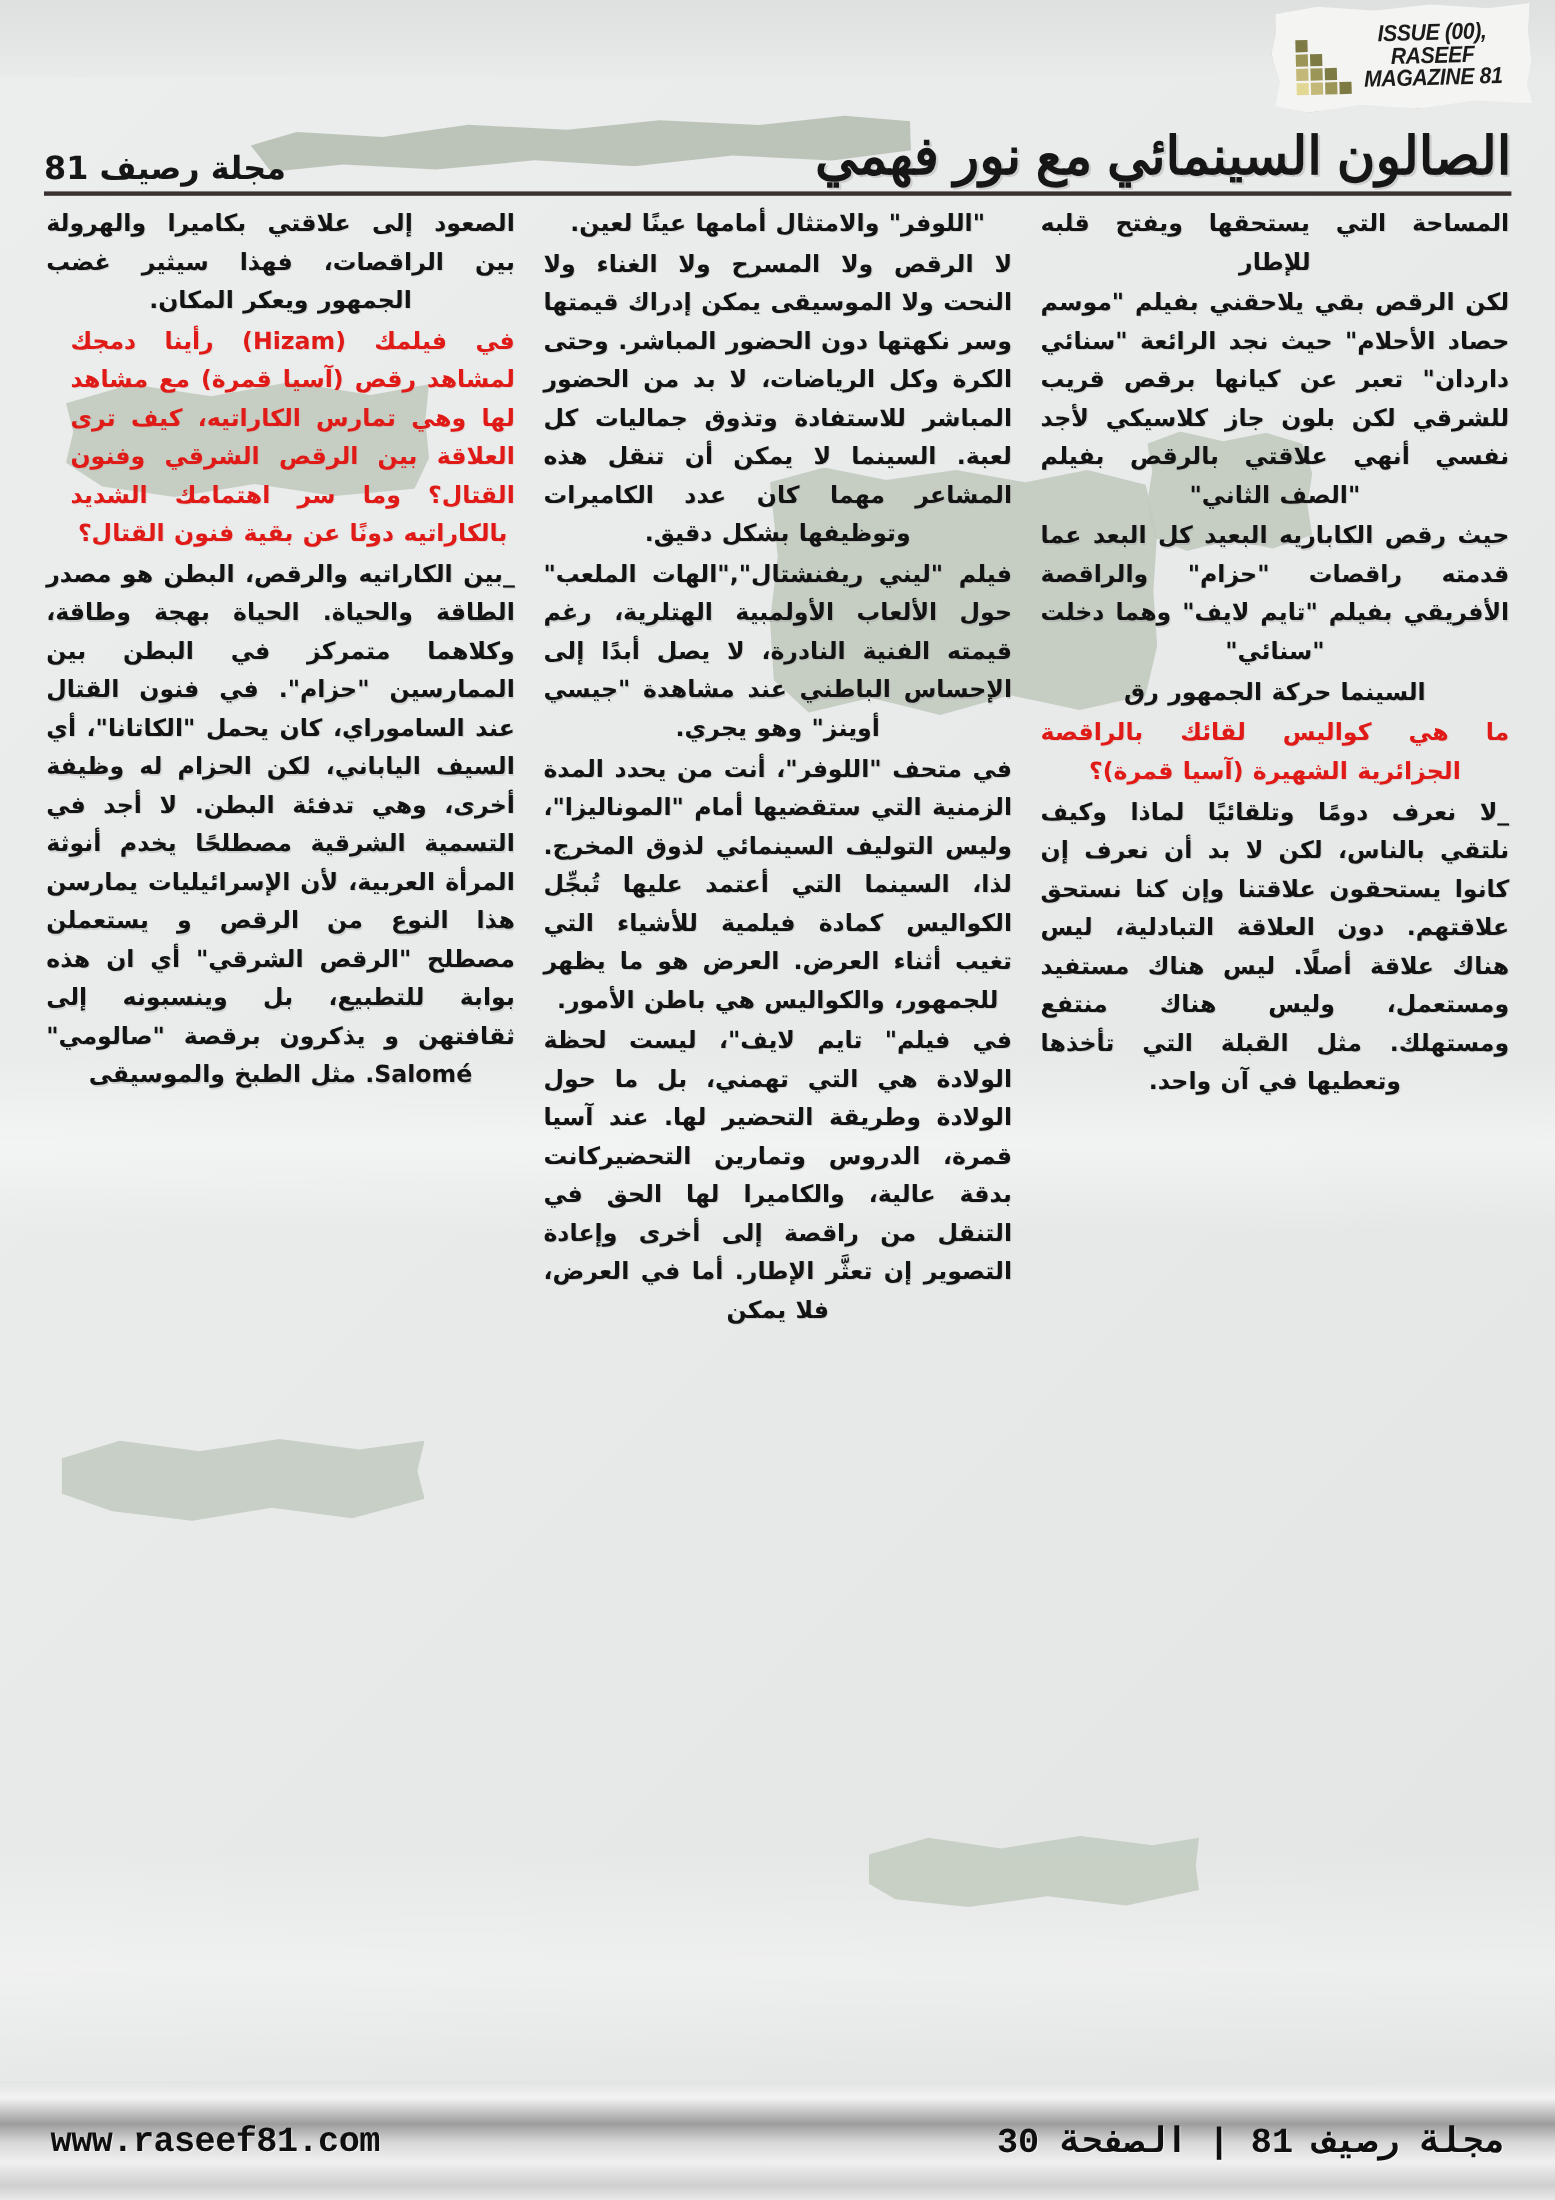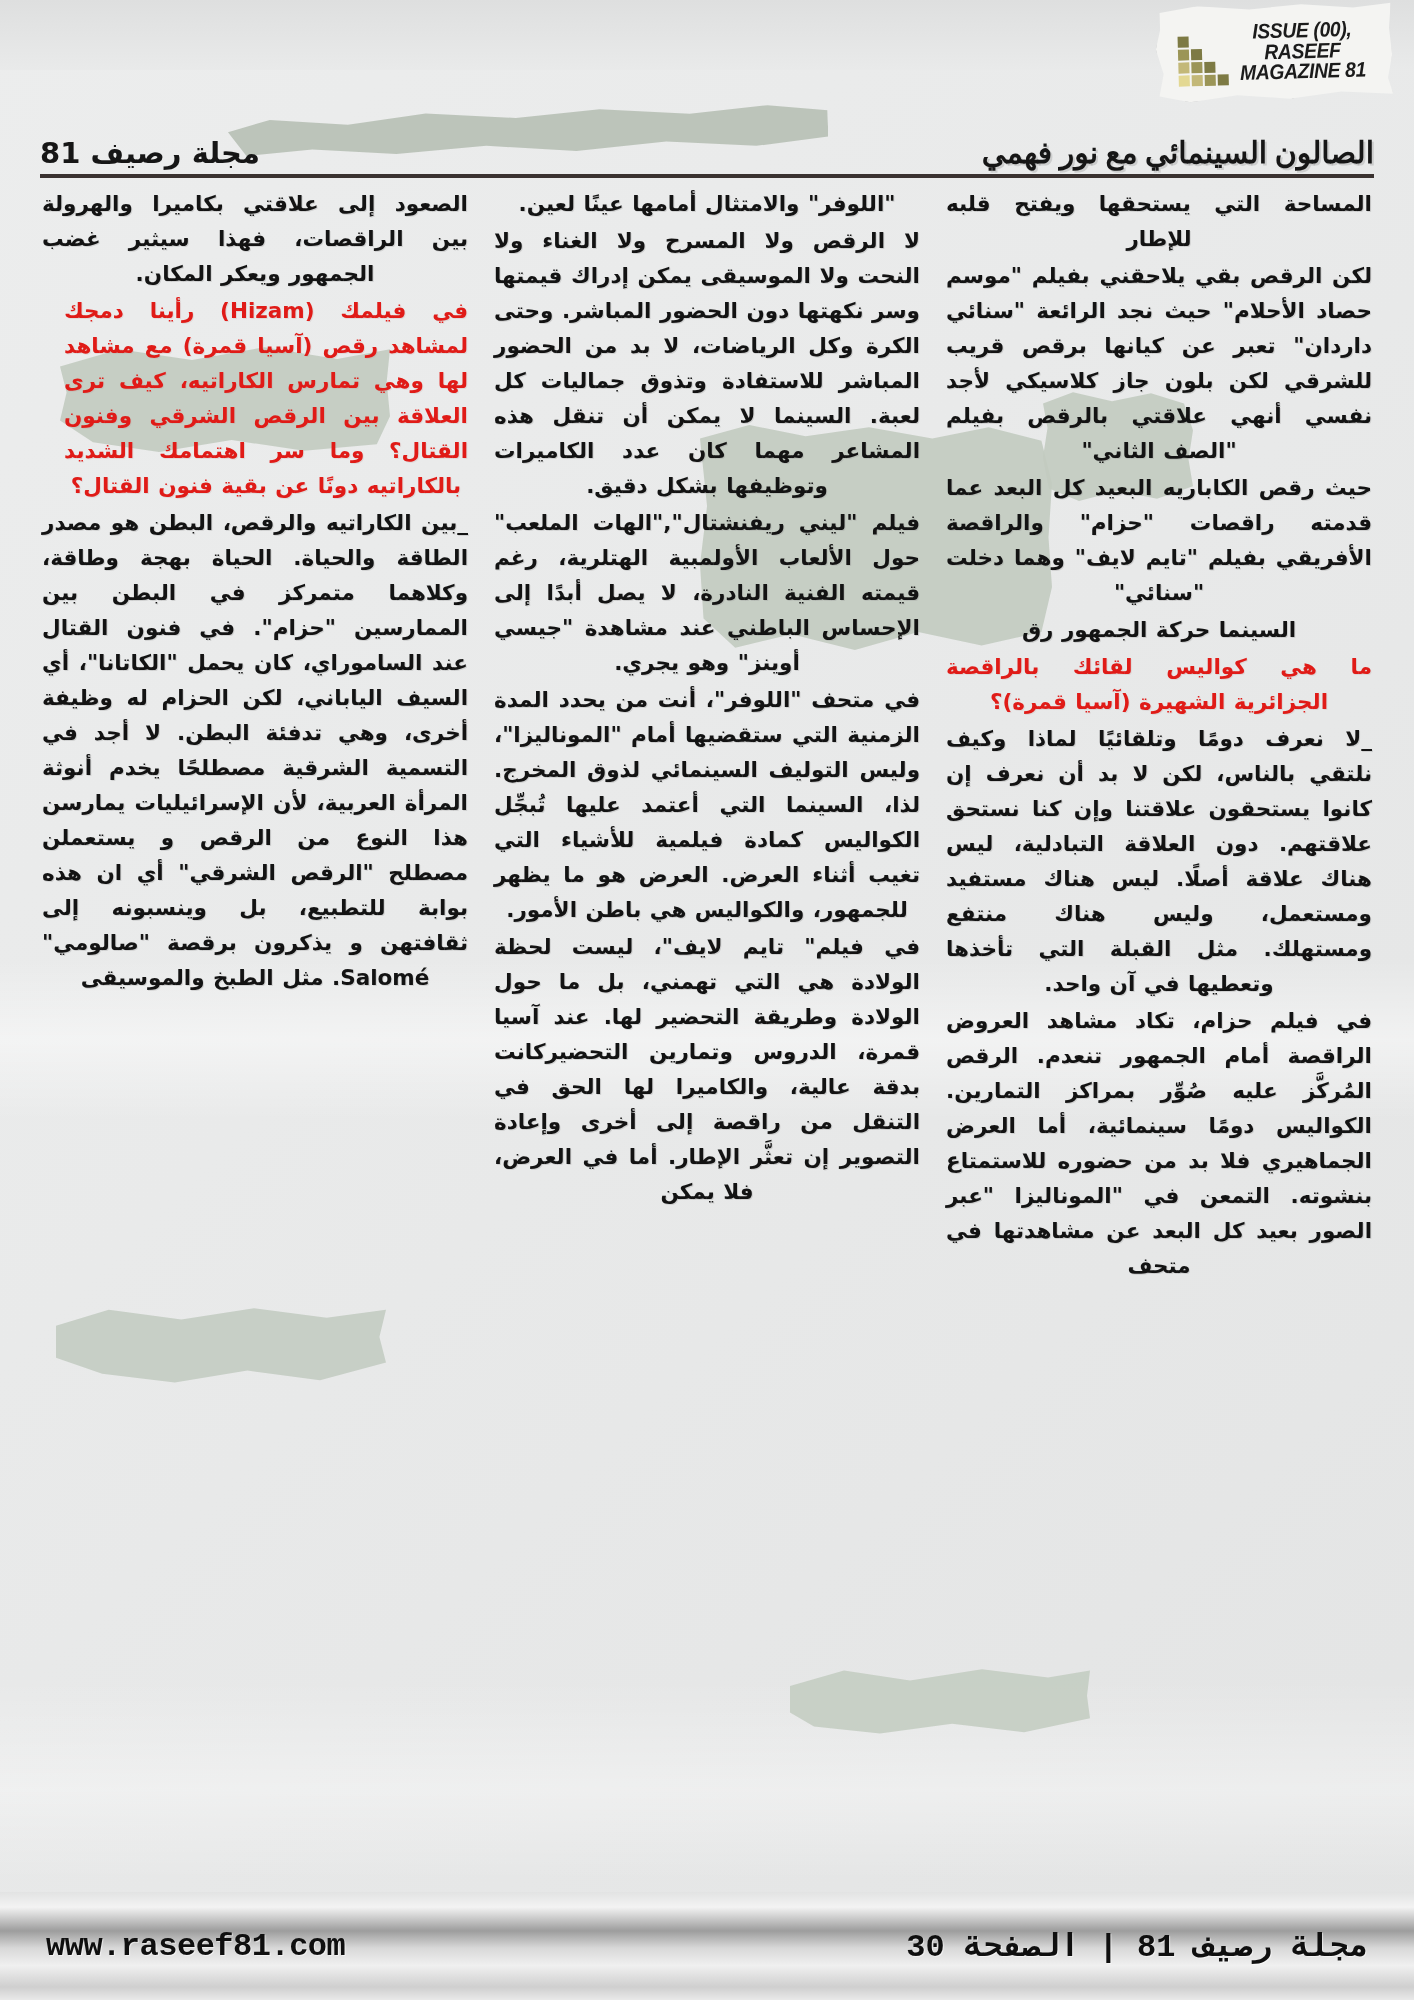--- a/index.html
+++ b/index.html
@@ -104,23 +104,23 @@
     left: 40px;
     right: 40px;
     top: 108px;
     height: 62px;
     display: flex;
     align-items: flex-end;
     justify-content: space-between;
     direction: rtl;
   }
   .masthead .m-title {
-    font-family: Liberation Serif, serif;
-    font-weight: bold;
-    font-size: 30px;
+    font-family: Liberation Sans, sans-serif;
+    font-weight: bold;
+    font-size: 48px;
     color: #161616;
     letter-spacing: -1px;
     text-shadow: 2px 2px 0 rgba(120,120,120,.25);
     white-space: nowrap;
   }
   .masthead .m-brand {
     font-family: "DejaVu Sans", sans-serif;
     font-weight: bold;
     font-size: 29px;
     color: #161616;
@@ -284,21 +284,20 @@
   <div class="rule-top" style="background: rgb(58, 50, 48);"></div>
 
   <div class="cols">
     <div class="col">
         <p class="">المساحة التي يستحقها ويفتح قلبه للإطار</p>
         <p class="">لكن الرقص بقي يلاحقني بفيلم "موسم حصاد الأحلام" حيث نجد الرائعة "سنائي داردان" تعبر عن كيانها برقص قريب للشرقي لكن بلون جاز كلاسيكي لأجد نفسي أنهي علاقتي بالرقص بفيلم "الصف الثاني"</p>
         <p class="">حيث رقص الكاباريه البعيد كل البعد عما قدمته راقصات "حزام" والراقصة الأفريقي بفيلم "تايم لايف" وهما دخلت "سنائي"</p>
         <p class="">السينما حركة الجمهور رق</p>
         <p class="q" style="color: rgb(224, 27, 23);">ما هي كواليس لقائك بالراقصة الجزائرية الشهيرة (آسيا قمرة)؟</p>
         <p class="">_لا نعرف دومًا وتلقائيًا لماذا وكيف نلتقي بالناس، لكن لا بد أن نعرف إن كانوا يستحقون علاقتنا وإن كنا نستحق علاقتهم. دون العلاقة التبادلية، ليس هناك علاقة أصلًا. ليس هناك مستفيد ومستعمل، وليس هناك منتفع ومستهلك. مثل القبلة التي تأخذها وتعطيها في آن واحد.</p>
-        <p class="">في فيلم حزام، تكاد مشاهد العروض الراقصة أمام الجمهور تنعدم. الرقص المُركَّز عليه صُوِّر بمراكز التمارين. الكواليس دومًا سينمائية، أما العرض الجماهيري فلا بد من حضوره للاستمتاع بنشوته. التمعن في "الموناليزا "عبر الصور بعيد كل البعد عن مشاهدتها في متحف</p>
       </div>
     <div class="col">
         <p class="">"اللوفر" والامتثال أمامها عينًا لعين.</p>
         <p class="">لا الرقص ولا المسرح ولا الغناء ولا النحت ولا الموسيقى يمكن إدراك قيمتها وسر نكهتها دون الحضور المباشر. وحتى الكرة وكل الرياضات، لا بد من الحضور المباشر للاستفادة وتذوق جماليات كل لعبة. السينما لا يمكن أن تنقل هذه المشاعر مهما كان عدد الكاميرات وتوظيفها بشكل دقيق.</p>
         <p class="">فيلم "ليني ريفنشتال","الهات الملعب" حول الألعاب الأولمبية الهتلرية، رغم قيمته الفنية النادرة، لا يصل أبدًا إلى الإحساس الباطني عند مشاهدة "جيسي أوينز" وهو يجري.</p>
         <p class="">في متحف "اللوفر"، أنت من يحدد المدة الزمنية التي ستقضيها أمام "الموناليزا"، وليس التوليف السينمائي لذوق المخرج. لذا، السينما التي أعتمد عليها تُبجِّل الكواليس كمادة فيلمية للأشياء التي تغيب أثناء العرض. العرض هو ما يظهر للجمهور، والكواليس هي باطن الأمور.</p>
         <p class="">في فيلم" تايم لايف"، ليست لحظة الولادة هي التي تهمني، بل ما حول الولادة وطريقة التحضير لها. عند آسيا قمرة، الدروس وتمارين التحضيركانت بدقة عالية، والكاميرا لها الحق في التنقل من راقصة إلى أخرى وإعادة التصوير إن تعثَّر الإطار. أما في العرض، فلا يمكن</p>
       </div>
     <div class="col">
         <p class="">الصعود إلى علاقتي بكاميرا والهرولة بين الراقصات، فهذا سيثير غضب الجمهور ويعكر المكان.</p>

